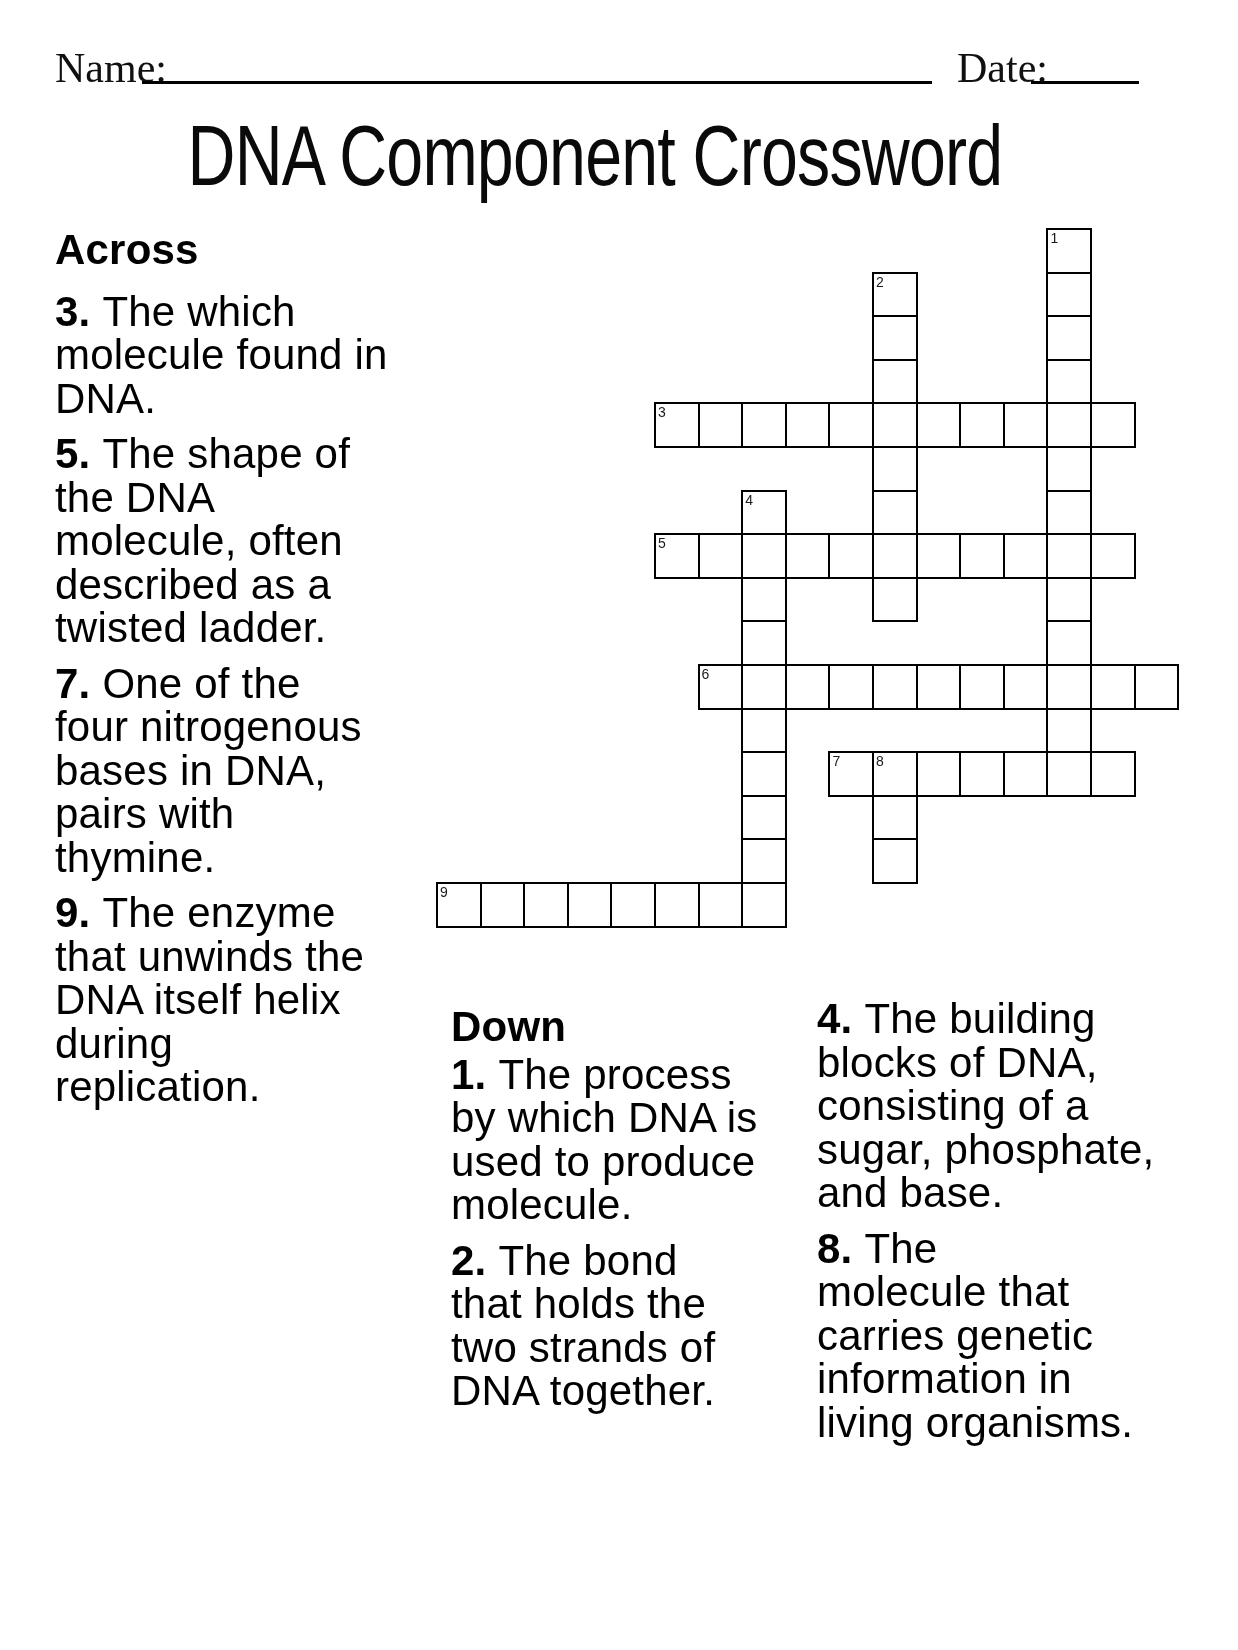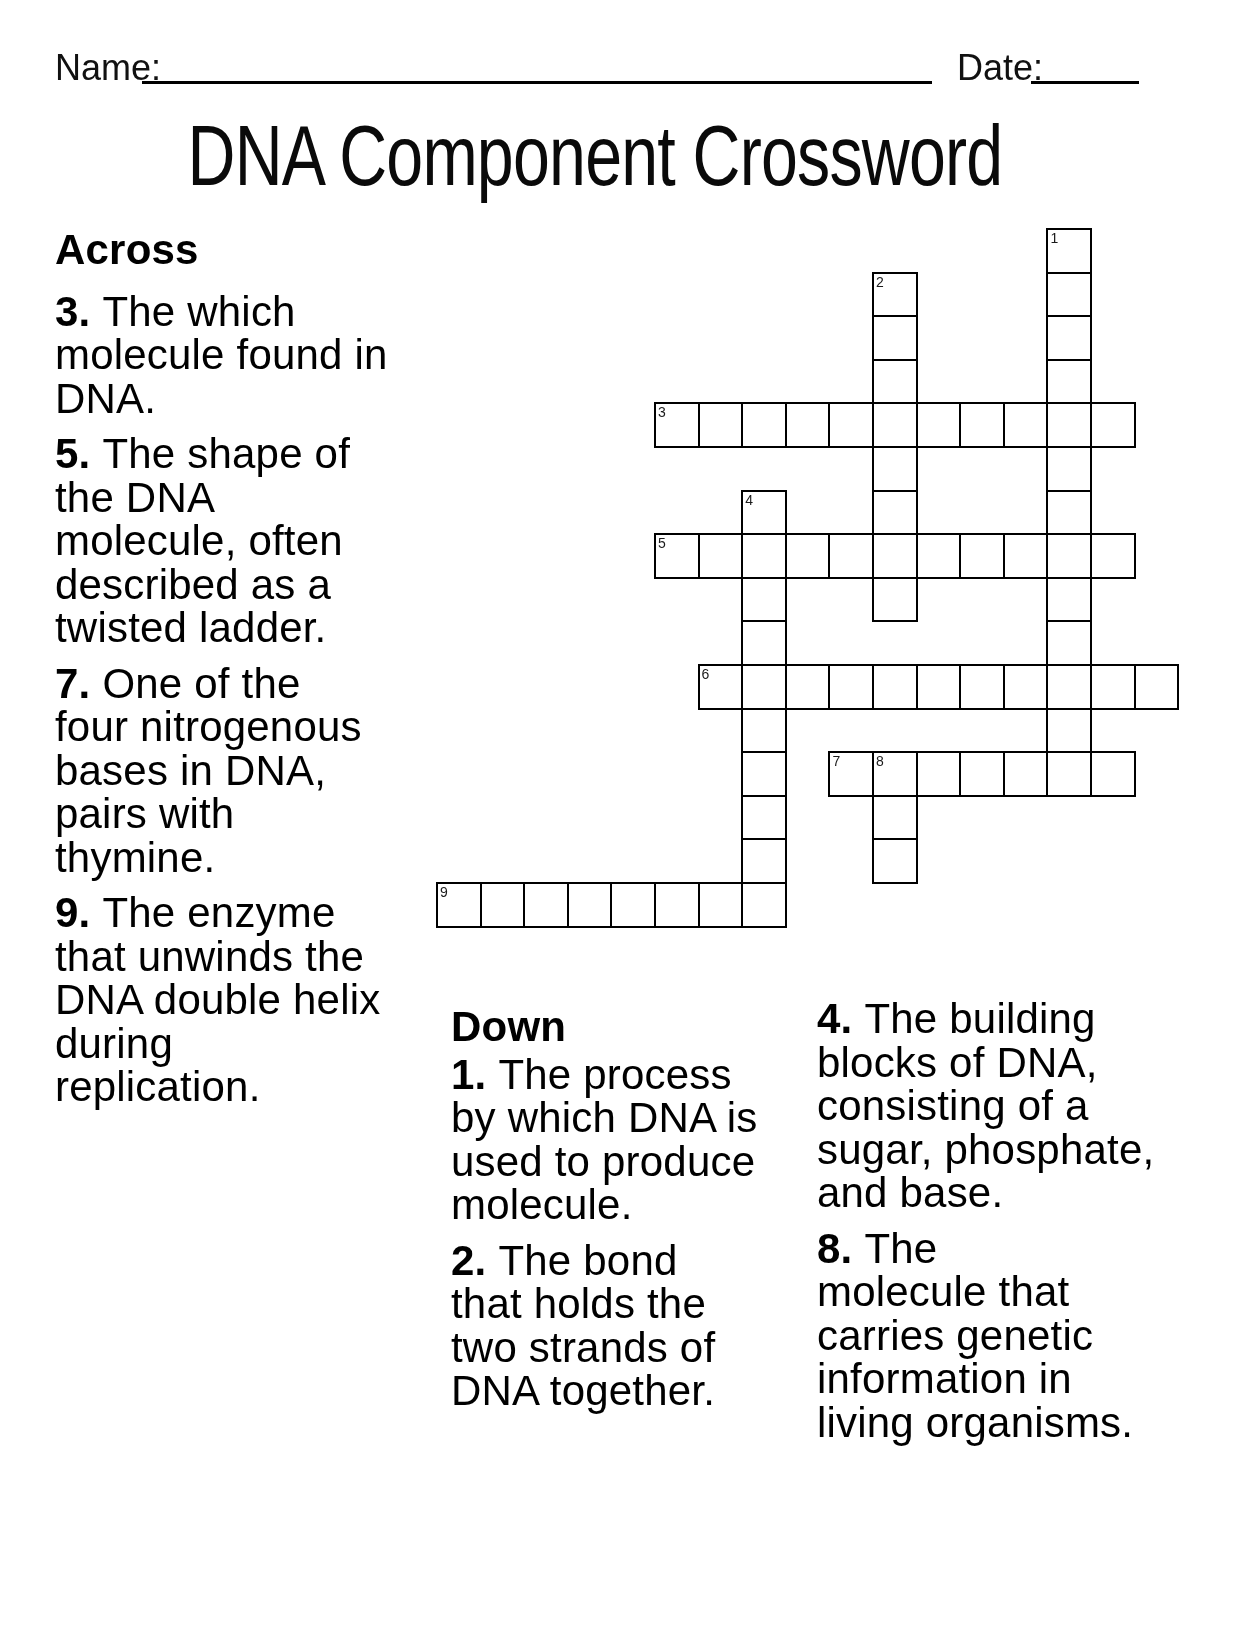--- a/index.html
+++ b/index.html
@@ -6,21 +6,21 @@
   body{
     position:relative;
     width:1238px;height:1650px;
     font-family:"Liberation Sans",sans-serif;
     color:#000;
     overflow:hidden;
   }
   
   .hdr-label{
     position:absolute;top:50px;
-    font-size:36px;line-height:36px;color:#111;
+    font-size:42px;line-height:36px;color:#111;font-family:Liberation Serif, serif;
   }
   .hdr-line{
     position:absolute;top:81px;height:0;
     border-bottom:3px solid #000;
   }
   #name-label{left:55px;}
   #name-line{left:142px;width:790px;}
   #date-label{left:957px;}
   #date-line{left:1031px;width:108px;}
   
@@ -179,21 +179,21 @@
 molecule, often
 described as a
 twisted ladder.</span></p>
     <p class="clue"><span class="num">7.</span><span class="txt">One of the
 four nitrogenous
 bases in DNA,
 pairs with
 thymine.</span></p>
     <p class="clue"><span class="num">9.</span><span class="txt">The enzyme
 that unwinds the
-DNA double helix
+DNA itself helix
 during
 replication.</span></p>
   </div>
 
 <div id="down-col" class="clue-col">
   <p class="clue-heading">Down</p>
 <p class="clue"><span class="num">1.</span><span class="txt">The process
 by which DNA is
 used to produce
 molecule.</span></p>

